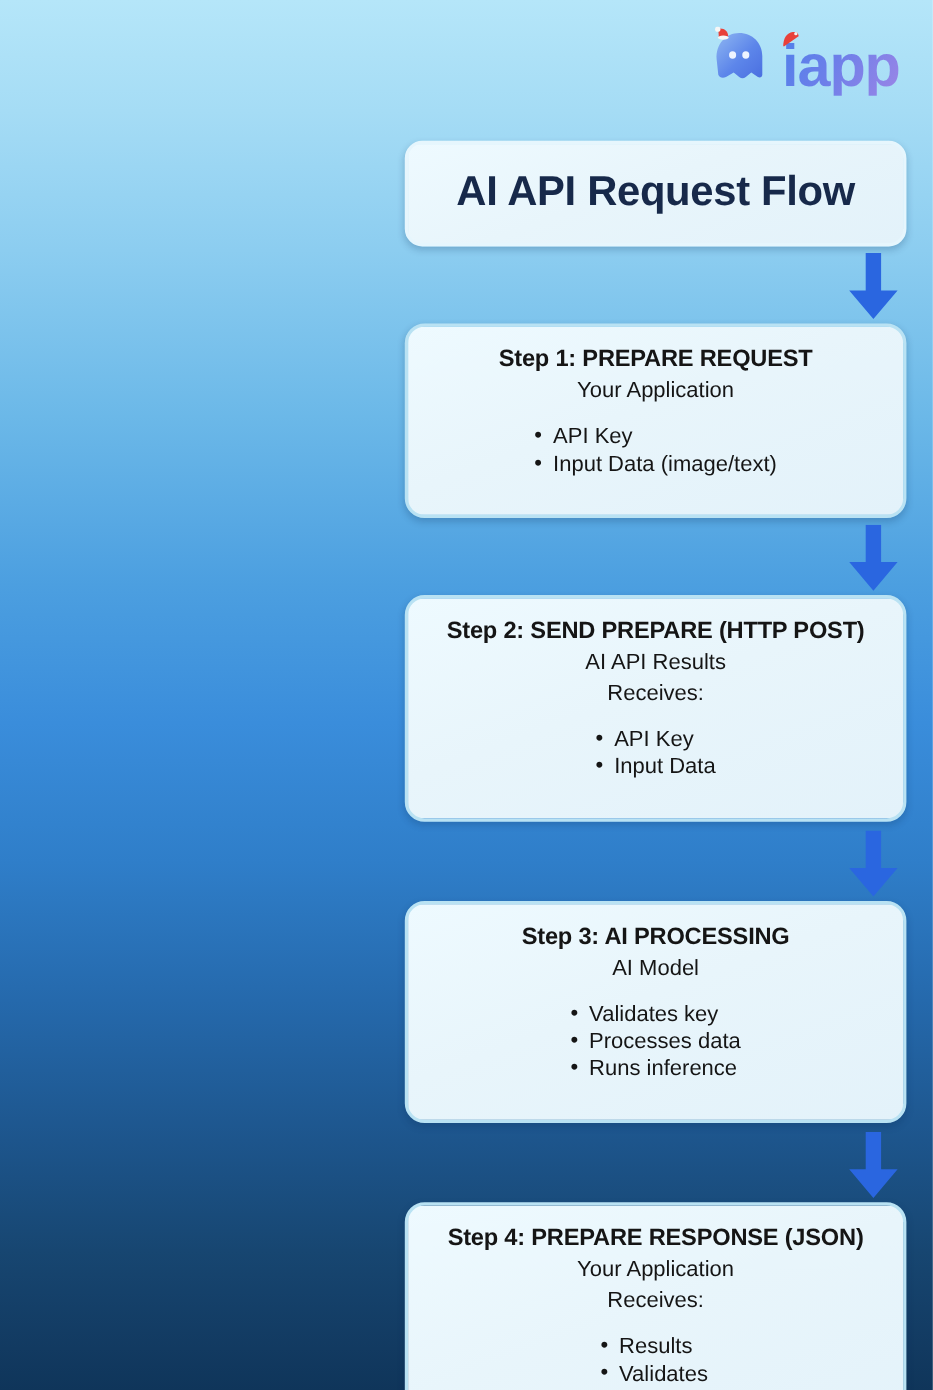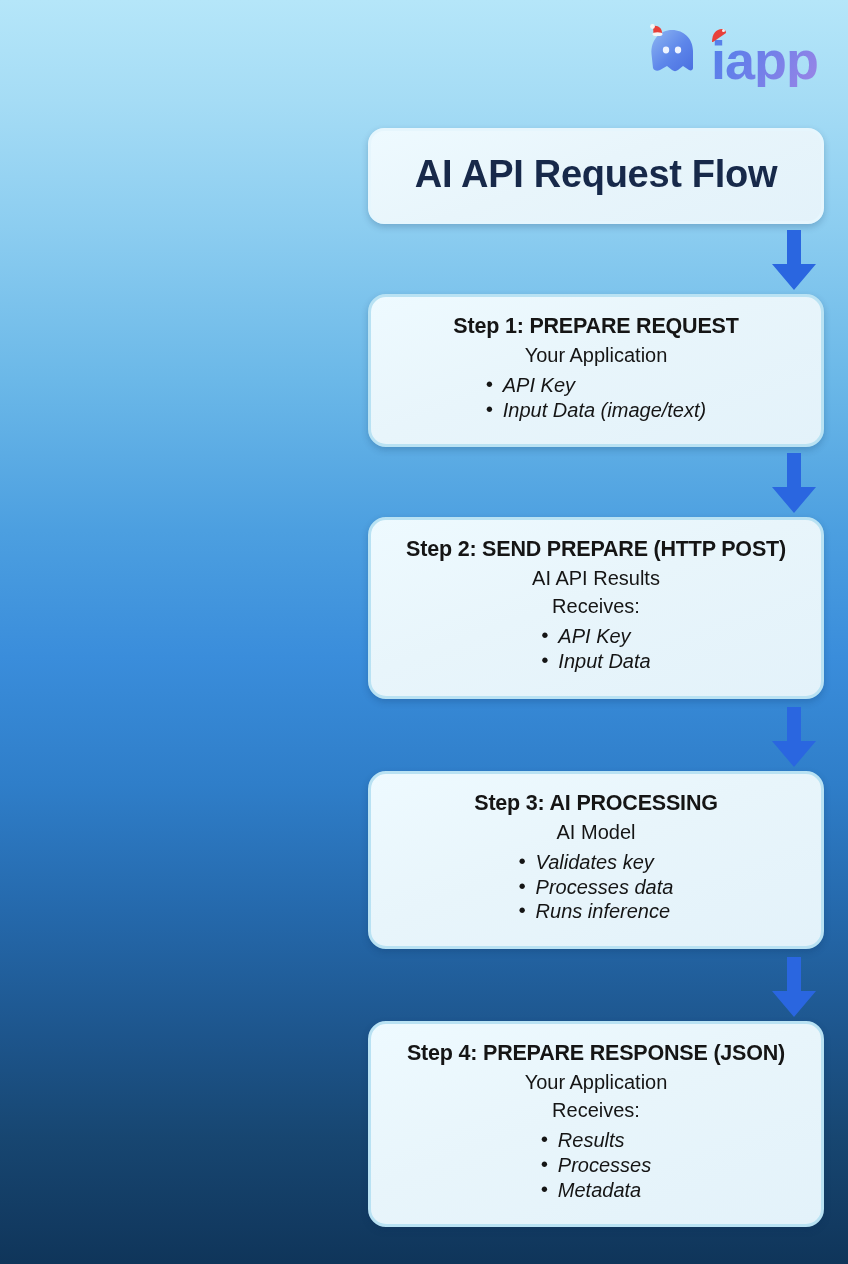--- a/index.html
+++ b/index.html
@@ -118,26 +118,25 @@
     margin-top: 2px;
   }
   .step-receives {
     font-size: 20px;
     font-weight: 400;
     color: #151515;
     line-height: 1.35;
     margin-top: 1px;
   }
   .step-bullets {
-    margin: 4px;
+    margin: 16px;
     padding: 0;
     list-style: none;
     display: inline-block;
     text-align: left;
-    font-style: italic;
   }
   .step-bullets li {
     font-size: 20px;
     font-weight: 400;
     color: #151515;
     line-height: 1.24;
     padding-left: 17px;
     position: relative;
     white-space: nowrap;
   }
@@ -237,18 +236,18 @@
   <svg class="arrow arrow-4" viewBox="0 0 60 62">
     <path d="M23 0 L37 0 L37 34 L52 34 L30 60 L8 34 L23 34 Z" fill="#2a66e0"></path>
   </svg>
 
   <div class="node step-node">
     <div class="step-title">Step 4: PREPARE RESPONSE (JSON)</div>
     <div class="step-subtitle">Your Application</div>
     <div class="step-receives">Receives:</div>
     <ul class="step-bullets">
       <li>Results</li>
-      <li>Processes</li>
+      <li>Validates</li>
       <li>Metadata</li>
     </ul>
   </div>
 
 </div>
 
 </body></html>

